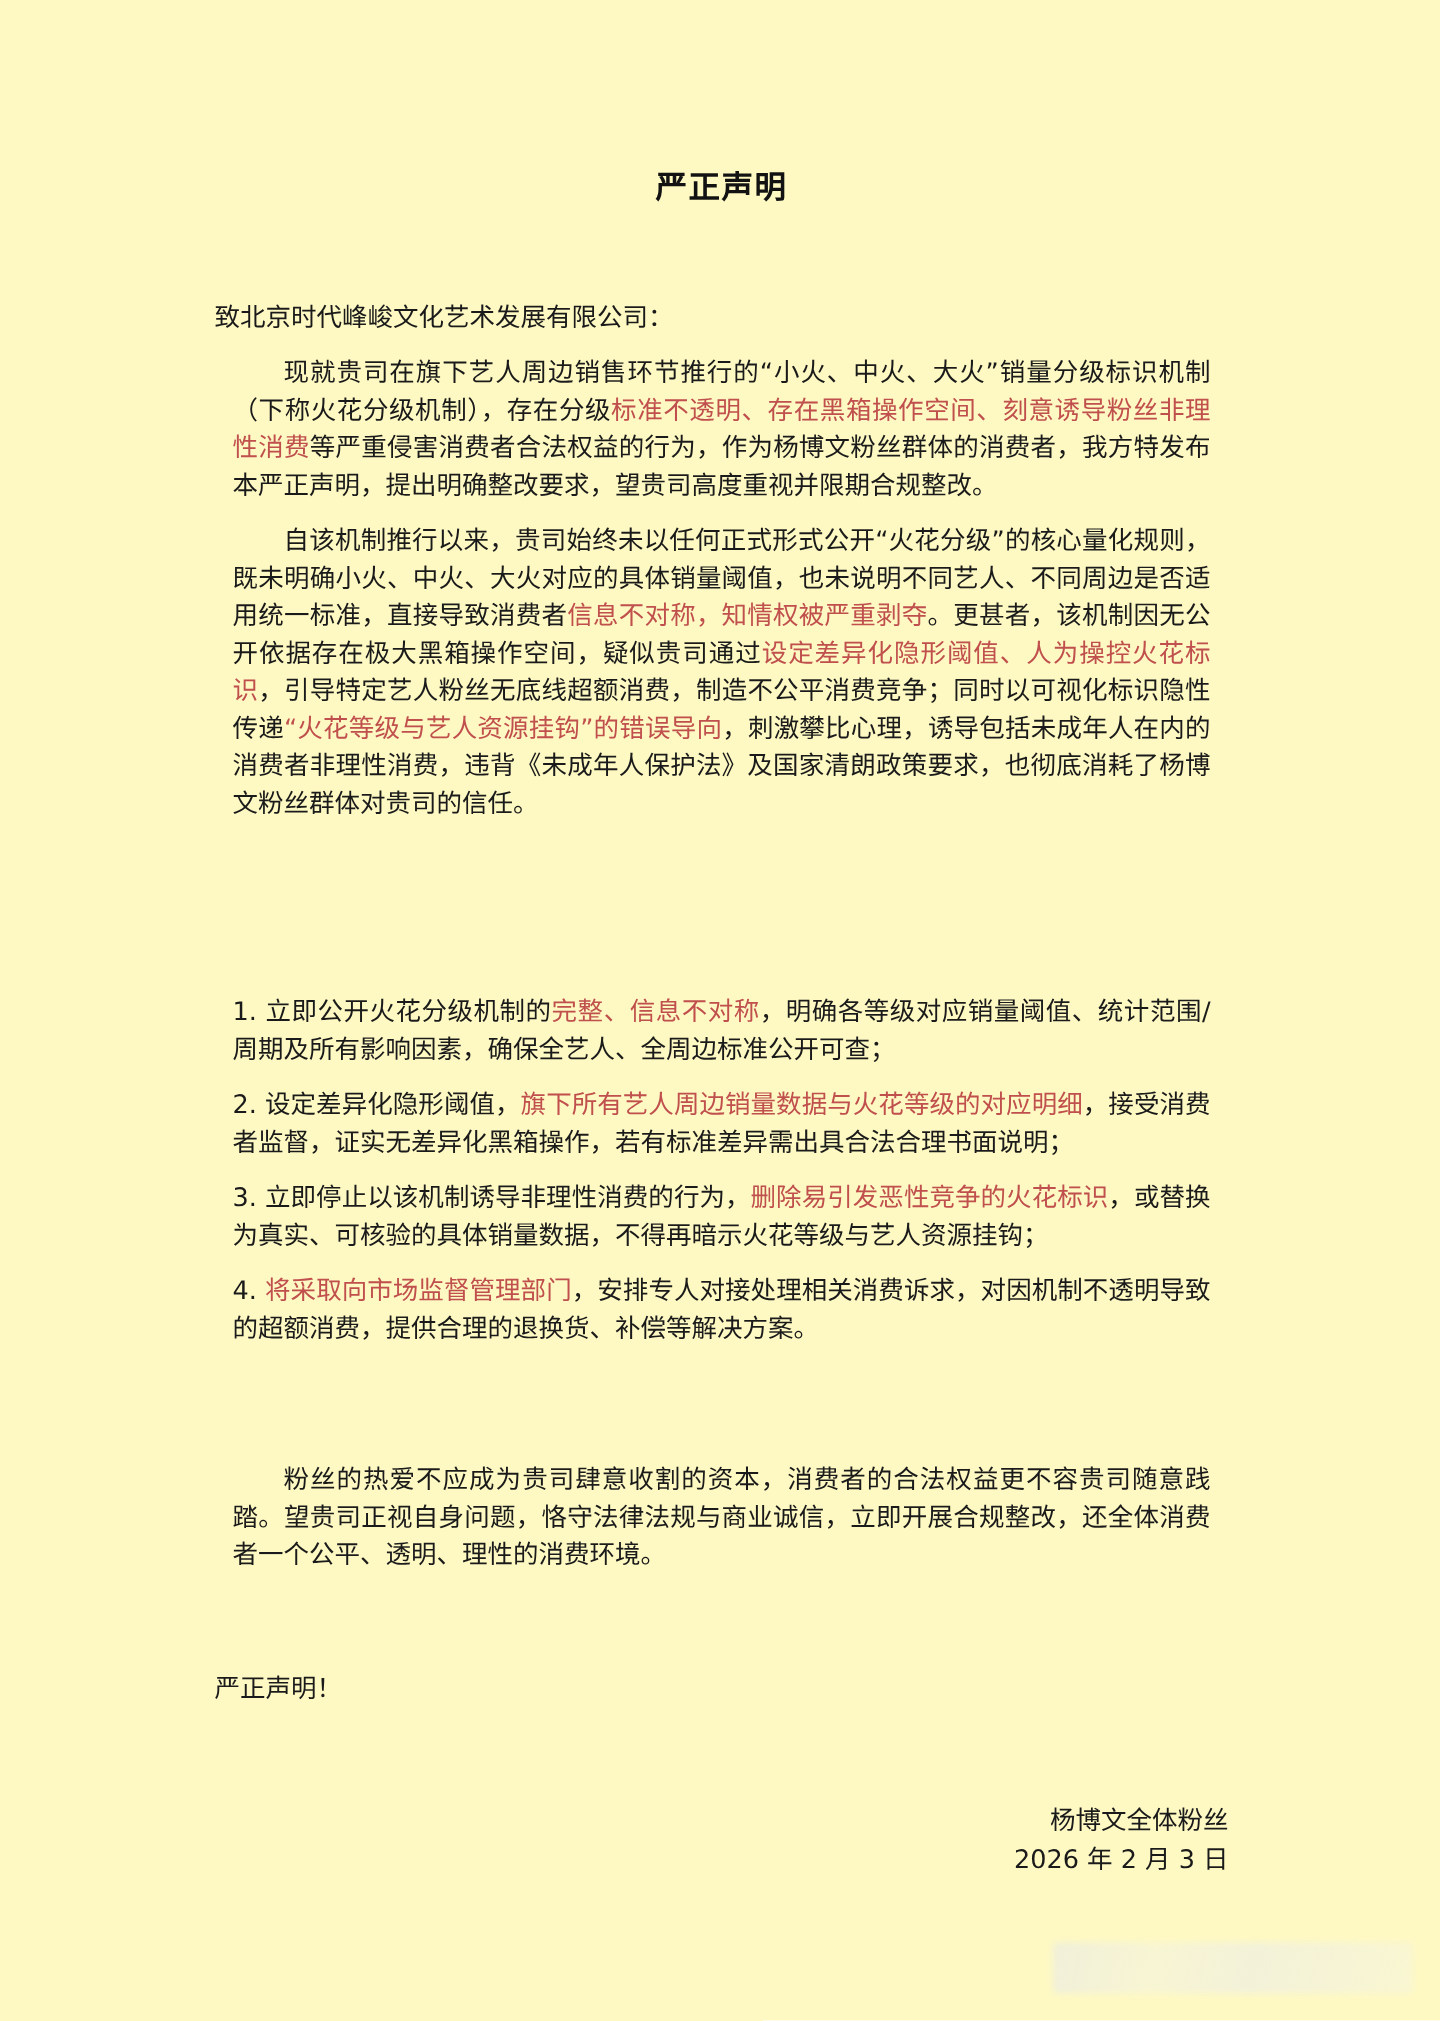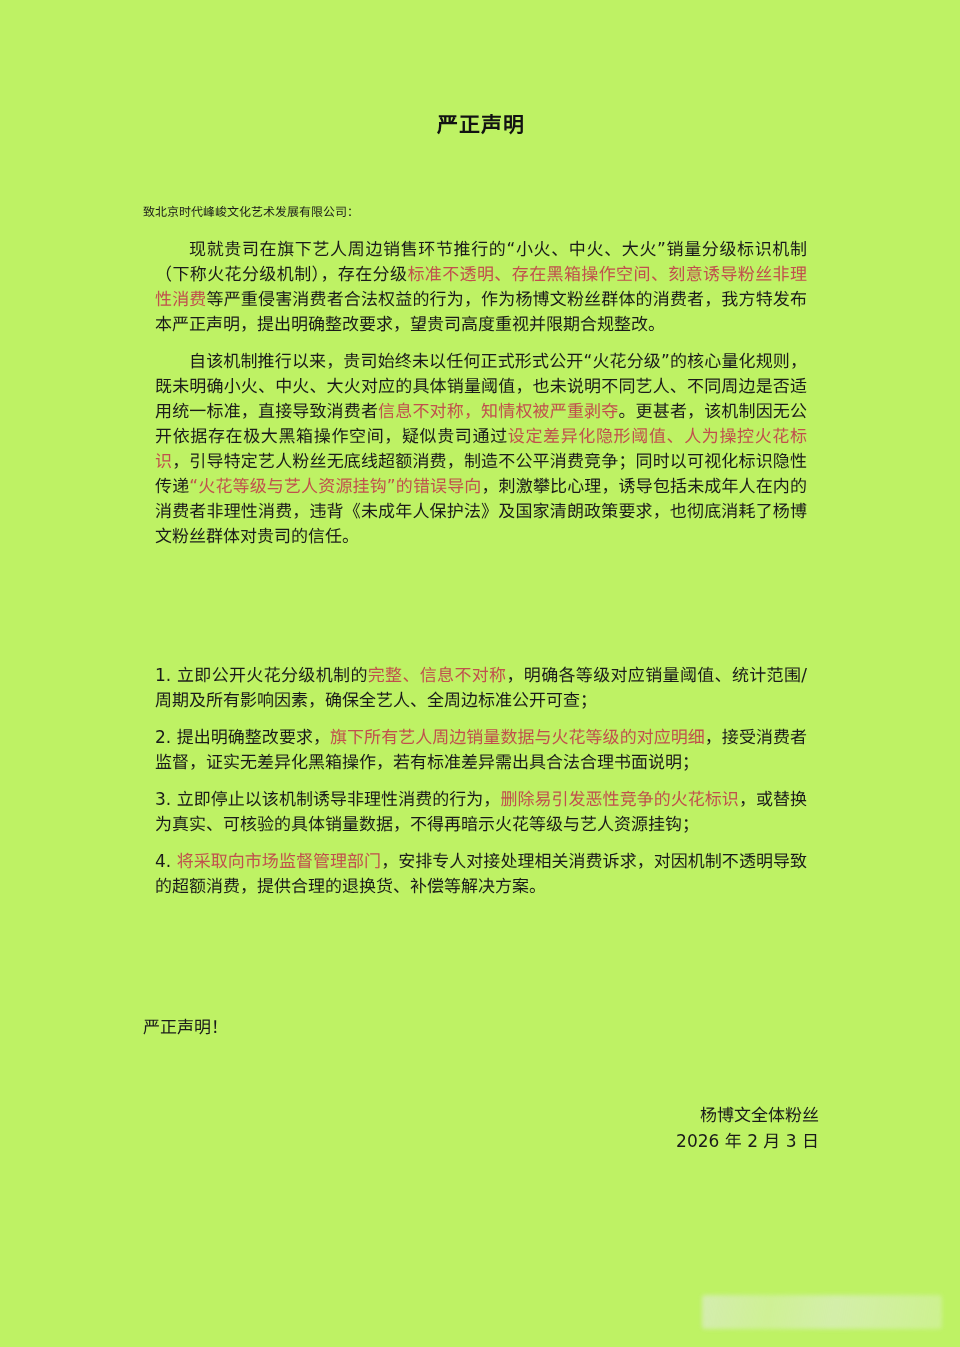--- a/index.html
+++ b/index.html
@@ -8,42 +8,42 @@
     padding: 0;
     background: #ffffff;
   }
   body {
     font-family: "DejaVu Sans", "Liberation Sans", sans-serif;
   }
   #page {
     position: relative;
     width: 960px;
     height: 1347px;
-    background: #bef264;
+    background: #fef9c3;
     overflow: hidden;
     box-sizing: border-box;
   }
   #doc {
     position: absolute;
     left: 143px;
     top: 0;
     width: 676px;
   }
   .doc-title {
     text-align: center;
     font-size: 21px;
     font-weight: bold;
     color: #121212;
     letter-spacing: 1px;
     margin: 0;
     padding-top: 112px;
     line-height: 1.25;
   }
   .salutation {
-    font-size: 12px;
+    font-size: 17px;
     color: #1a1a1a;
     line-height: 25px;
     margin: 0;
     padding-top: 62px;
     text-align: justify;
     text-justify: inter-ideograph;
   }
   p.body-para {
     font-size: 17px;
     color: #1a1a1a;
@@ -110,31 +110,32 @@
 
     <div class="gap-lg"></div>
 
 
     <div class="gap-lg"></div>
 
     <div class="list-block">
 
       <p class="body-para"><span>1.</span><span> 立即公开火花分级机制的</span><span class="red">完整、信息不对称</span><span>，明确各等级对应销量阈值、统计范围/周期及所有影响因素，确保全艺人、全周边标准公开可查；</span></p>
 
-      <p class="body-para"><span>2.</span><span> 提出明确整改要求，</span><span class="red">旗下所有艺人周边销量数据与火花等级的对应明细</span><span>，接受消费者监督，证实无差异化黑箱操作，若有标准差异需出具合法合理书面说明；</span></p>
+      <p class="body-para"><span>2.</span><span> 设定差异化隐形阈值，</span><span class="red">旗下所有艺人周边销量数据与火花等级的对应明细</span><span>，接受消费者监督，证实无差异化黑箱操作，若有标准差异需出具合法合理书面说明；</span></p>
 
       <p class="body-para"><span>3.</span><span> 立即停止以该机制诱导非理性消费的行为，</span><span class="red">删除易引发恶性竞争的火花标识</span><span>，或替换为真实、可核验的具体销量数据，不得再暗示火花等级与艺人资源挂钩；</span></p>
 
       <p class="body-para"><span>4.</span><span> </span><span class="red">将采取向市场监督管理部门</span><span>，安排专人对接处理相关消费诉求，对因机制不透明导致的超额消费，提供合理的退换货、补偿等解决方案。</span></p>
 
     </div>
 
     <div class="gap-xl"></div>
 
 
+    <p class="body-para indent">粉丝的热爱不应成为贵司肆意收割的资本，消费者的合法权益更不容贵司随意践踏。望贵司正视自身问题，恪守法律法规与商业诚信，立即开展合规整改，还全体消费者一个公平、透明、理性的消费环境。</p>
 
     <div class="gap-xl"></div>
 
     <p class="closing">严正声明！</p>
 
     <div class="gap-sign"></div>
 
     <p class="signature">杨博文全体粉丝</p>
     <p class="signature">2026 年 2 月 3 日</p>
 

